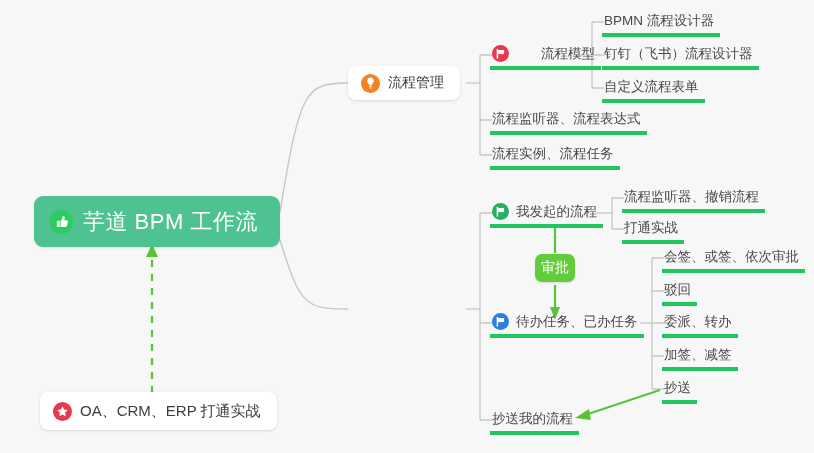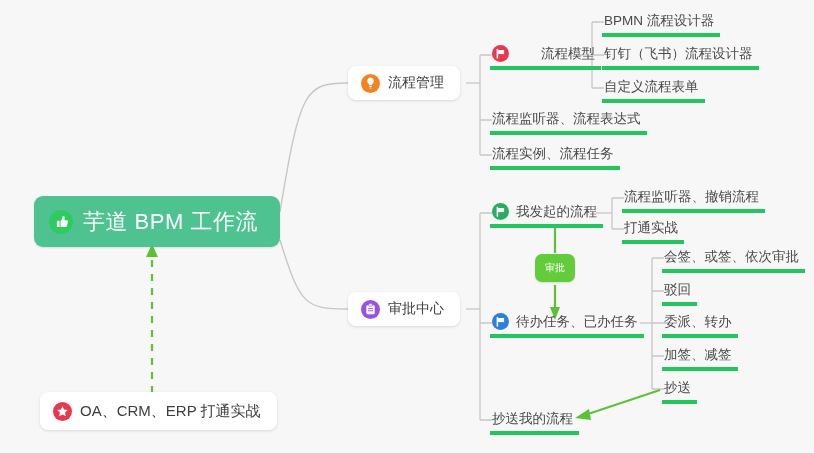--- a/index.html
+++ b/index.html
@@ -68,21 +68,21 @@
     color: #4a4a4a;
     white-space: nowrap;
   }
   .leaf .label.withicon { margin-left: 7px; }
 
   
   .tag {
     background: #63cc3a;
     border-radius: 7px;
     color: #fff;
-    font-size: 10px;
+    font-size: 14px;
     display: flex; align-items: center; justify-content: center;
     width: 40px; height: 28px;
     box-shadow: 0 1px 2px rgba(0,0,0,0.12);
   }
 
   
   .ic { display: inline-block; flex: 0 0 auto; line-height: 0; }
 </style>
 </head>
 <body>
@@ -166,32 +166,20 @@
     <span class="label">自定义流程表单</span>
   </div>
 
   <div class="node leaf" style="left:490px; top:106px;">
     <span class="label">流程监听器、流程表达式</span>
   </div>
   <div class="node leaf" style="left:490px; top:141px;">
     <span class="label">流程实例、流程任务</span>
   </div>
 
-  <div class="node card" style="left:348px; top:292px;">
-    <span class="ic">
-      <svg width="19" height="19" viewBox="0 0 19 19">
-        <circle cx="9.5" cy="9.5" r="9.5" fill="#9b51e0"></circle>
-        <rect x="5.3" y="5.2" width="8.4" height="9" rx="1.2" fill="#ffffff"></rect>
-        <rect x="7.6" y="3.6" width="3.8" height="2.4" rx="0.9" fill="#ffffff" stroke="#9b51e0" stroke-width="0.7"></rect>
-        <rect x="7" y="8.2" width="5" height="0.95" fill="#9b51e0"></rect>
-        <rect x="7" y="10.3" width="5" height="0.95" fill="#9b51e0"></rect>
-      </svg>
-    </span>
-    <span class="label">审批中心</span>
-  </div>
 
   <div class="node leaf" style="left:490px; top:199px;">
     <span class="ic">
       <svg width="17" height="17" viewBox="0 0 17 17">
         <circle cx="8.5" cy="8.5" r="8.5" fill="#27ae60"></circle>
         <path d="M5.4 4.4 v8.6" stroke="#ffffff" stroke-width="1.5" stroke-linecap="round"></path>
         <path d="M6.1 5.0 h6 v4.1 h-6 z" fill="#ffffff"></path>
       </svg>
     </span>
     <span class="label withicon">我发起的流程</span>

